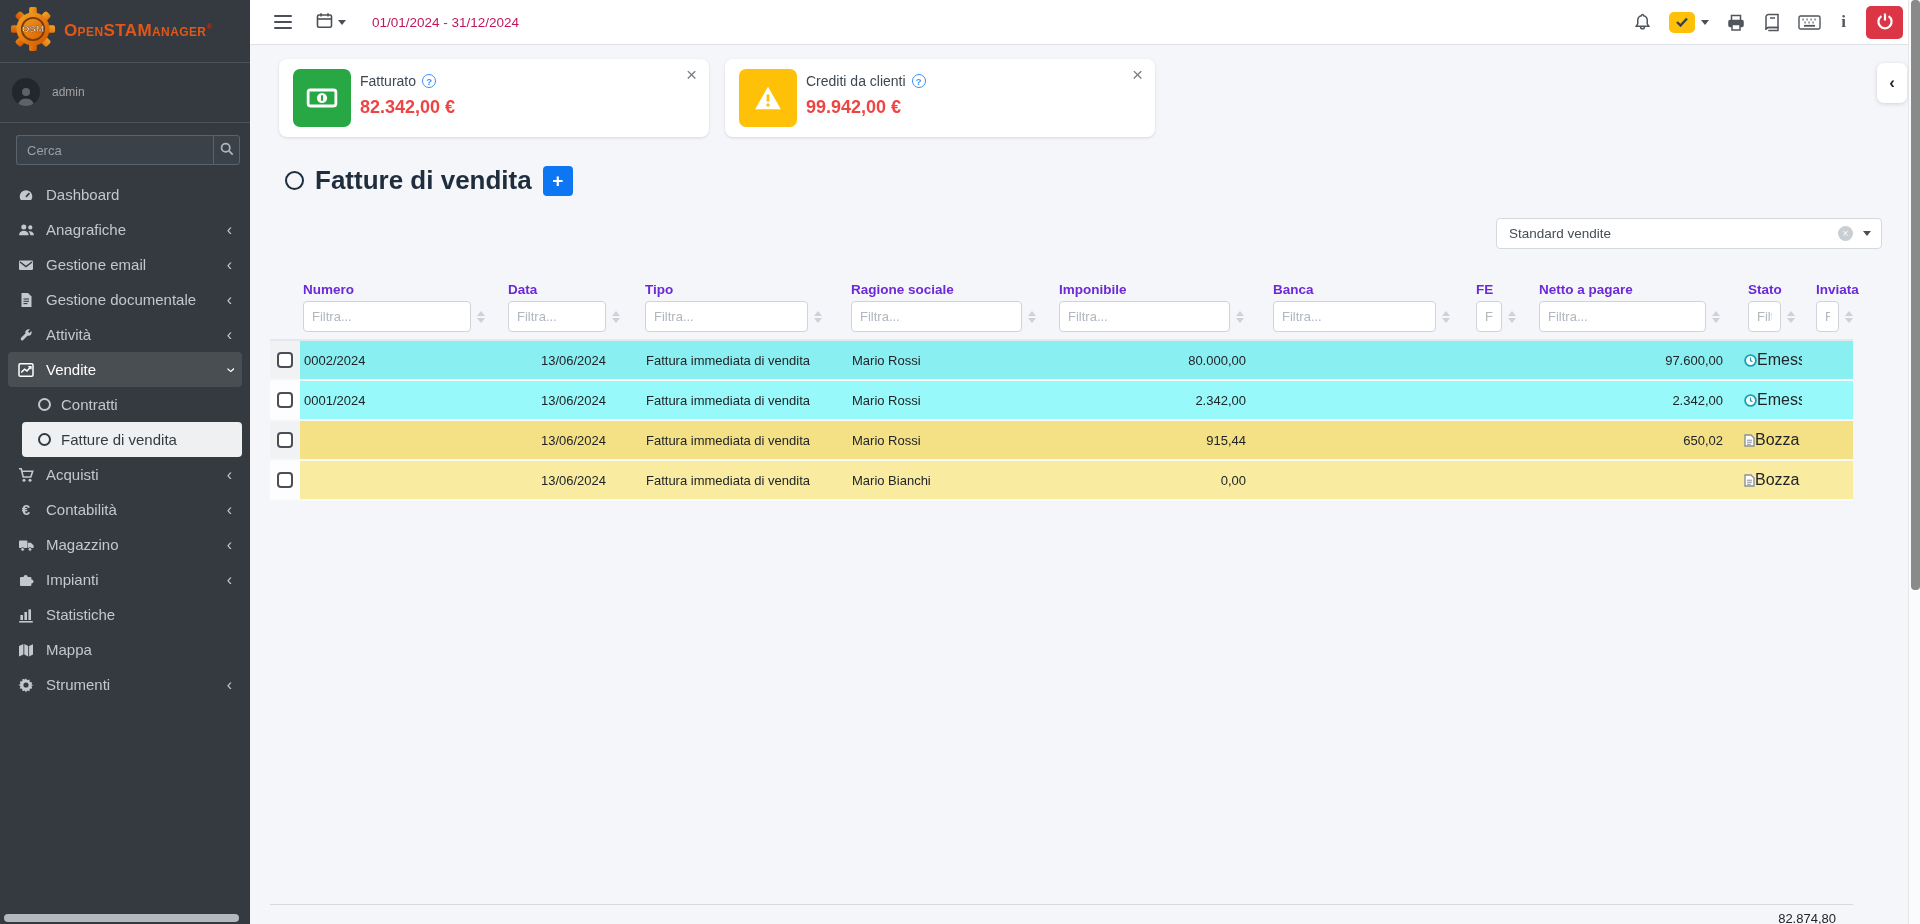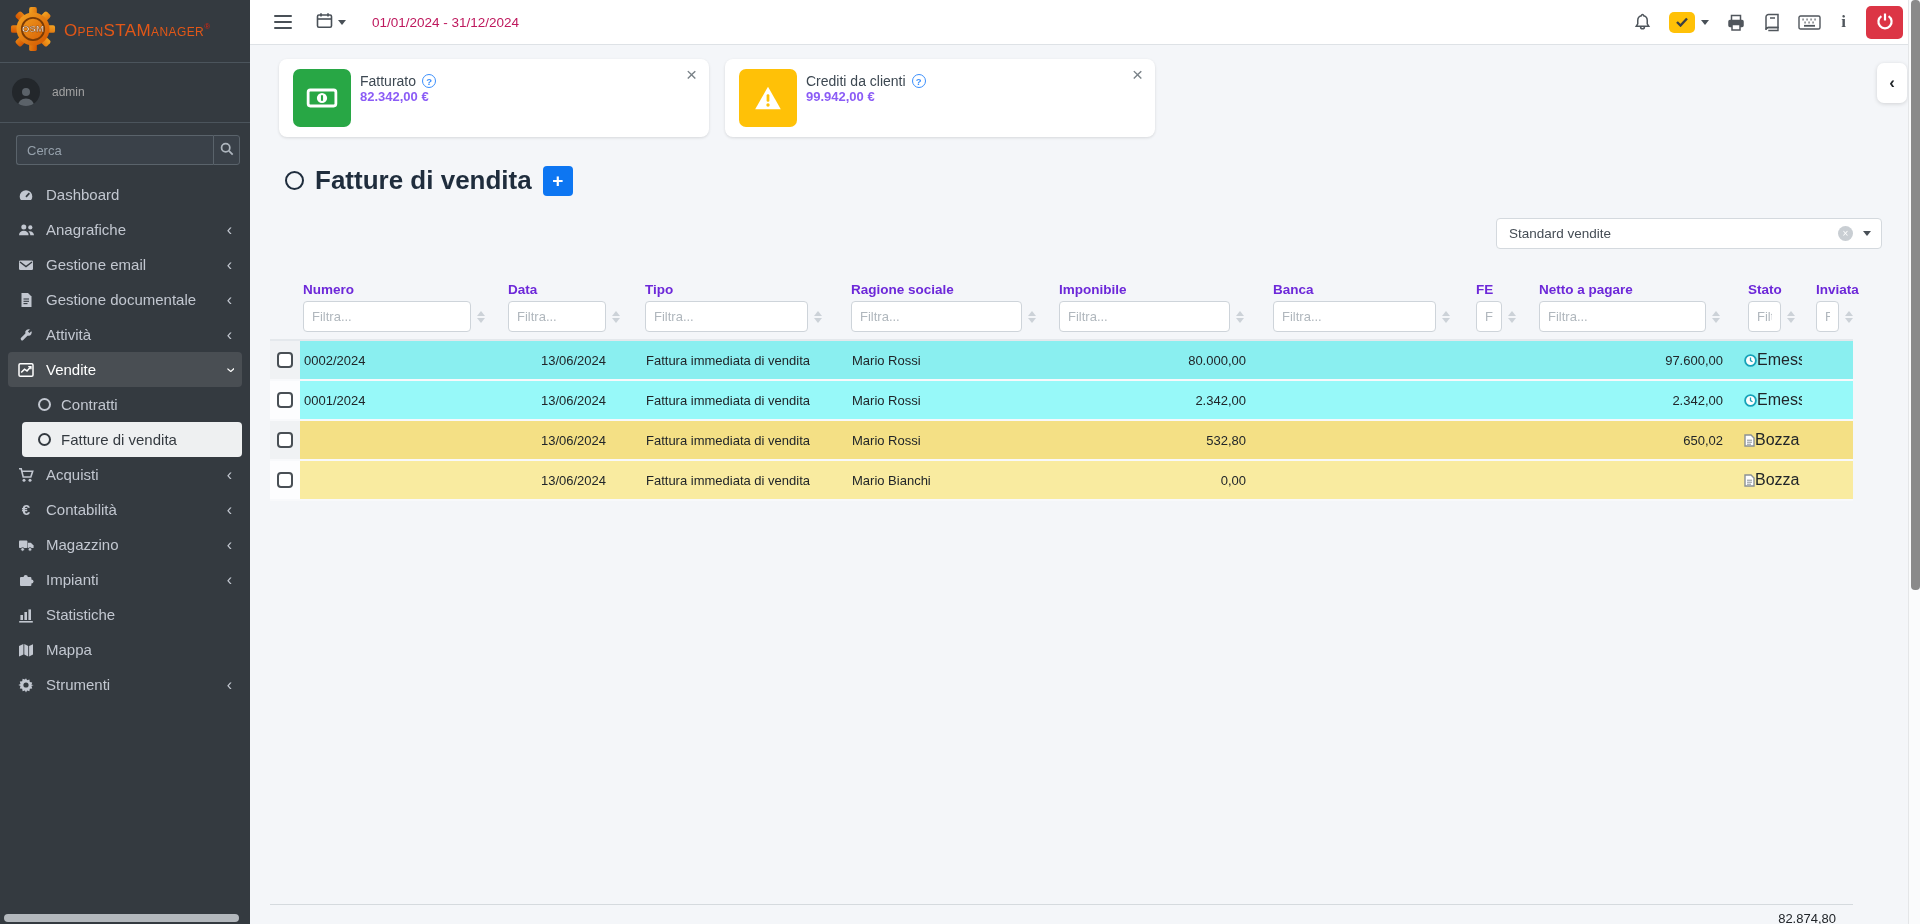--- a/index.html
+++ b/index.html
@@ -2,21 +2,21 @@
 <html><head>
 <meta charset="utf-8">
 <style>
   * { box-sizing: border-box; margin: 0; padding: 0; }
   html,body { width:1920px; height:924px; overflow:hidden; }
   body { font-family:"Liberation Sans", sans-serif; background:#f4f6f9; display:flex; }
 
   
   .sidebar { width:250px; min-width:250px; height:924px; background:#343a40; color:#c2c7d0; position:relative; z-index:5; }
   .brand { height:63px; display:flex; align-items:center; gap:8px; padding:0 10px; border-bottom:1px solid #4b545c; }
-  .brand-text { font-size:17px; font-weight:normal; color:#e25717; letter-spacing:.4px; font-variant:small-caps; white-space:nowrap; }
+  .brand-text { font-size:17px; font-weight:bold; color:#e25717; letter-spacing:.4px; font-variant:small-caps; white-space:nowrap; }
   .brand-text sup { font-size:8px; color:#d9230f; }
   .user-panel { display:flex; align-items:center; gap:12px; padding:15px 12px 16px; border-bottom:1px solid #4b545c; }
   .avatar { width:28px; height:28px; border-radius:50%; background:#23272b; display:flex; align-items:flex-end; justify-content:center; overflow:hidden; }
   .user-name { font-size:12px; color:#a3a3a3; }
   .sidebar-search { display:flex; padding:12px 10px 6px;margin-left:6px; }
   .sidebar-search input { flex:1; height:30px; background:#3a4149; border:1px solid #5a636b; border-right:none; border-radius:3px 0 0 3px; color:#fff; font-size:13px; padding:0 10px; outline:none; }
   .sidebar-search input::placeholder { color:#95a0ab; }
   .sidebar-search button { width:36px; height:30px; background:#3a4149; border:1px solid #5a636b; border-radius:0 3px 3px 0; display:flex; align-items:center; justify-content:center; cursor:pointer; }
   .menu { padding:6px 8px; font-size:15px; }
   .mi { height:35px; display:flex; align-items:center; gap:10px; padding:0 8px; border-radius:4px; color:#c2c7d0; position:relative; cursor:pointer; }
@@ -48,21 +48,21 @@
   .content { position:relative; flex:1; }
 
   
   .cards { position:absolute; top:14px; left:29px; display:flex; gap:16px; }
   .card { width:430px; height:78px; background:#fff; border-radius:8px; box-shadow:0 1px 3px rgba(0,0,0,.12); position:relative; display:flex; padding:10px 14px; gap:9px; }
   .card-ic { width:58px; height:58px; border-radius:7px; display:flex; align-items:center; justify-content:center; flex:none; }
   .card-ic.green { background:#28a745; }
   .card-ic.yellow { background:#ffc107; }
   .card-body { padding-top:4px; }
   .card-title { font-size:14px; color:#3d4852; display:flex; align-items:center; gap:6px; }
-  .card-value { font-size:13px; font-weight:bold; color:#8b5cf6; }
+  .card-value { font-size:18px; font-weight:bold; color:#ef4444; margin-top:8px; }
   .help { width:14px; height:14px; border:1.4px solid #3b8ffc; border-radius:50%; color:#3b8ffc; font-size:9.5px; font-weight:bold; display:flex; align-items:center; justify-content:center; cursor:pointer; }
   .card-close { position:absolute; top:6px; right:12px; font-size:19px; color:#7a8288; cursor:pointer; line-height:1; }
 
   
   .page-head { position:absolute; top:120px; left:35px; display:flex; align-items:center; gap:11px; }
   .head-ring { width:19px; height:19px; border:2.5px solid #1f2d3d; border-radius:50%; }
   .page-title { font-size:26px; color:#1f2d3d; }
   .add-btn { width:30px; height:30px; background:#0d76f2; color:#fff; border:none; border-radius:4px; font-size:19px; font-weight:bold; line-height:1; cursor:pointer; }
 
   
@@ -599,21 +599,21 @@
       </div>
 
       <div class="trow odd" data-variant="yellow">
         <div class="td cb-cell">
             <span class="cbox"></span>
           </div>
         <div class="td"></div>
         <div class="td ctr">13/06/2024</div>
         <div class="td">Fattura immediata di vendita</div>
         <div class="td">Mario Rossi</div>
-        <div class="td num">532,80</div>
+        <div class="td num">915,44</div>
         <div class="td"></div>
         <div class="td"></div>
         <div class="td num">650,02</div>
         <div class="td status">
           <span class="status-icon" data-icon="file">
 
             <svg class="ic-file" width="11" height="13" viewBox="0 0 11 13">
                 <path d="M1 1h6l3 3v8H1z" fill="#fff" stroke="#8a9197" stroke-width="1.4"></path>
                 <path d="M3 6.2h5M3 8.2h5M3 10.2h4" stroke="#8a9197" stroke-width="1"></path>
               </svg>

